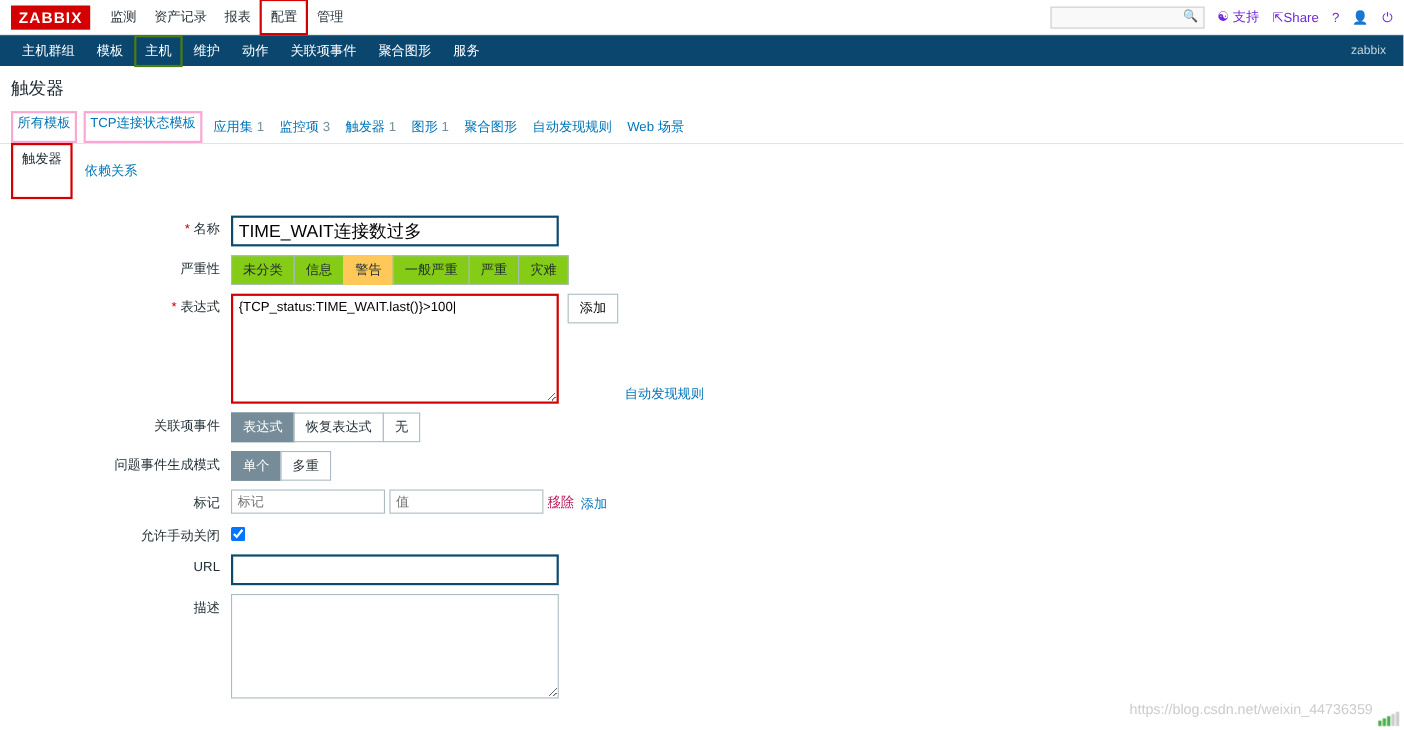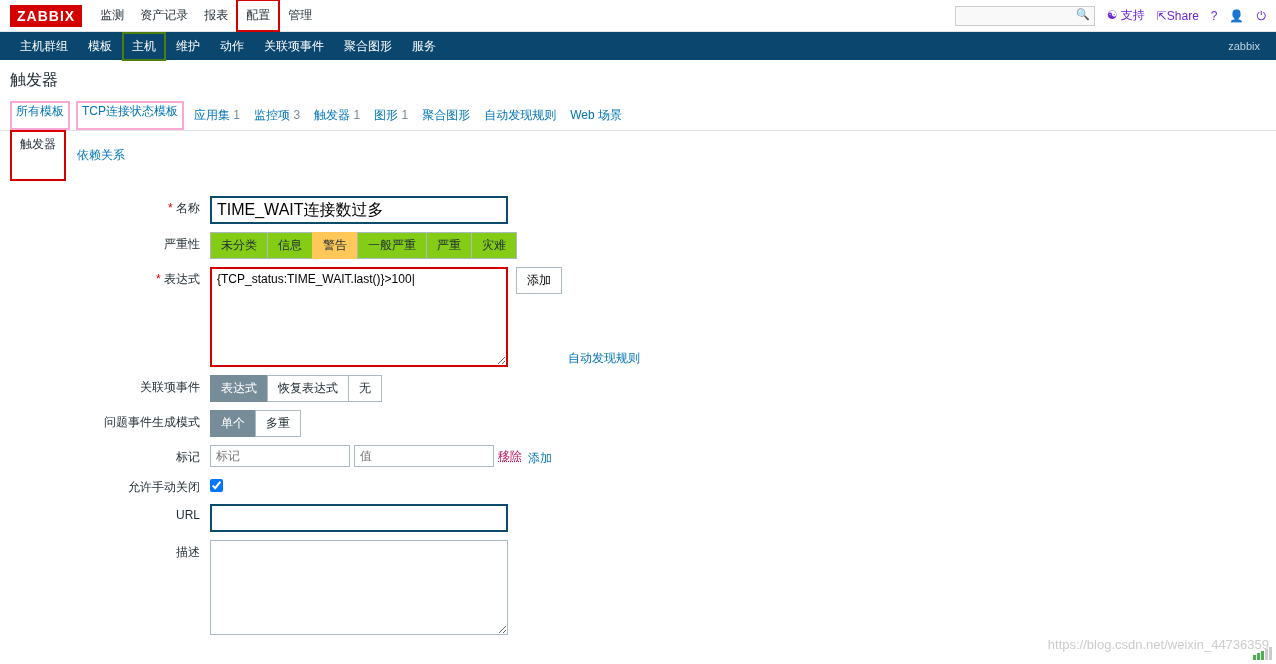--- a/index.html
+++ b/index.html
@@ -39,21 +39,21 @@
 .textarea.boxed { border: 2px solid #d40000; }
 .btn { border: 1px solid #acbbc2; background: #fff; padding: 4px 10px; cursor: pointer; font-size: 12px; }
 .seg-group { display: flex; }
 .seg-btn { border: 1px solid #acbbc2; padding: 4px 10px; background: #fff; cursor: pointer; margin-left: -1px; color: #1f2c33; }
 .seg-btn:first-child { margin-left: 0; }
 .seg-btn.active { background: #768d99; color: #fff; border-color: #768d99; }
 .link-a { color: #be185d; cursor: pointer; text-decoration: underline dotted; }
 .link-s { color: #0275b8; cursor: pointer; }
 .tag-input { border: 1px solid #acbbc2; padding: 3px 5px; width: 140px; font-size: 12px; }
 .chk { margin-top: 4px; }
-.watermark { position: fixed; right: 7px; bottom: 12px; color: #ccc; font-size: 13px; }
+.watermark { position: fixed; right: 28px; bottom: 12px; color: #ccc; font-size: 13px; }
 .signal { position: fixed; right: 4px; bottom: 4px; display: flex; align-items: flex-end; gap: 1px; }
 .signal div { width: 3px; background: #4caf50; }
 .signal div:nth-child(1){height:5px}.signal div:nth-child(2){height:7px}.signal div:nth-child(3){height:9px}.signal div:nth-child(4){height:11px;background:#ccc}.signal div:nth-child(5){height:13px;background:#ccc}
 .col { display: flex; flex-direction: row; align-items: flex-end; gap: 6px; }
 </style>
 </head>
 <body>
 
 <div class="top-bar">
   <span class="logo">ZABBIX</span>

